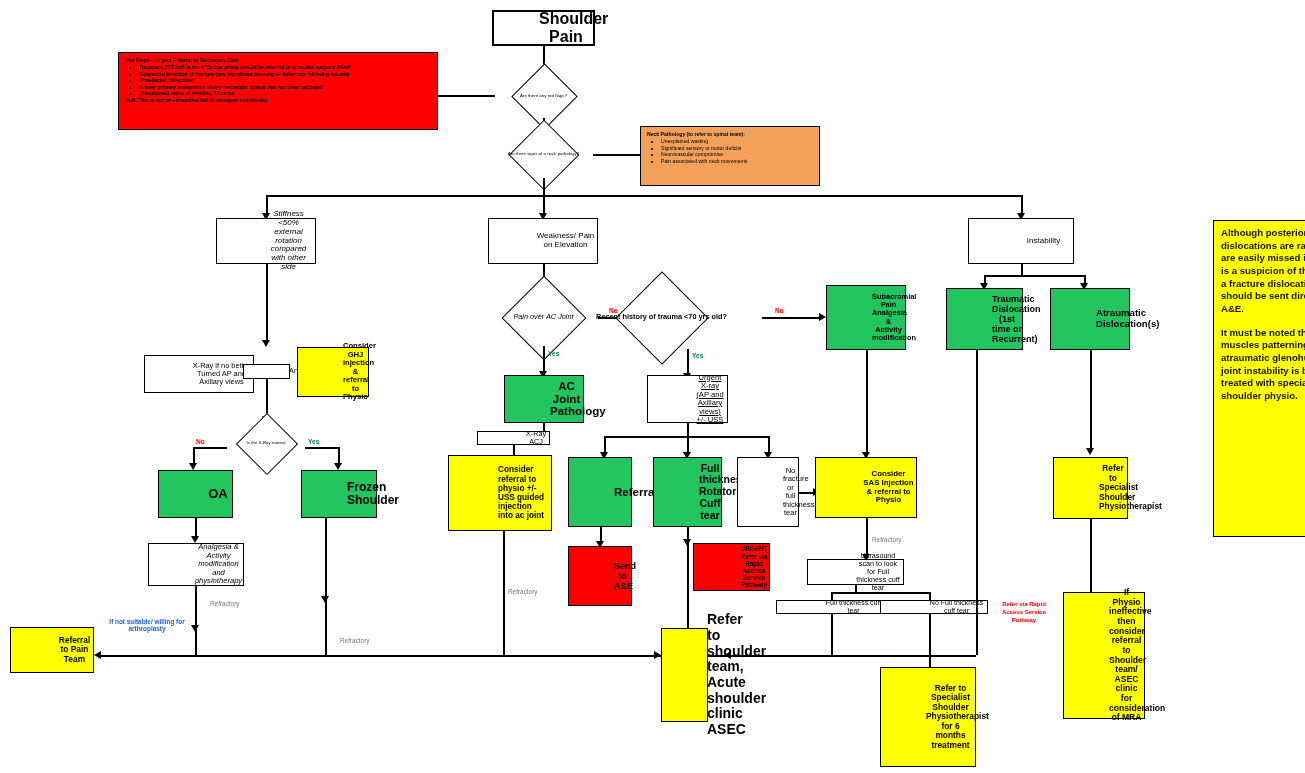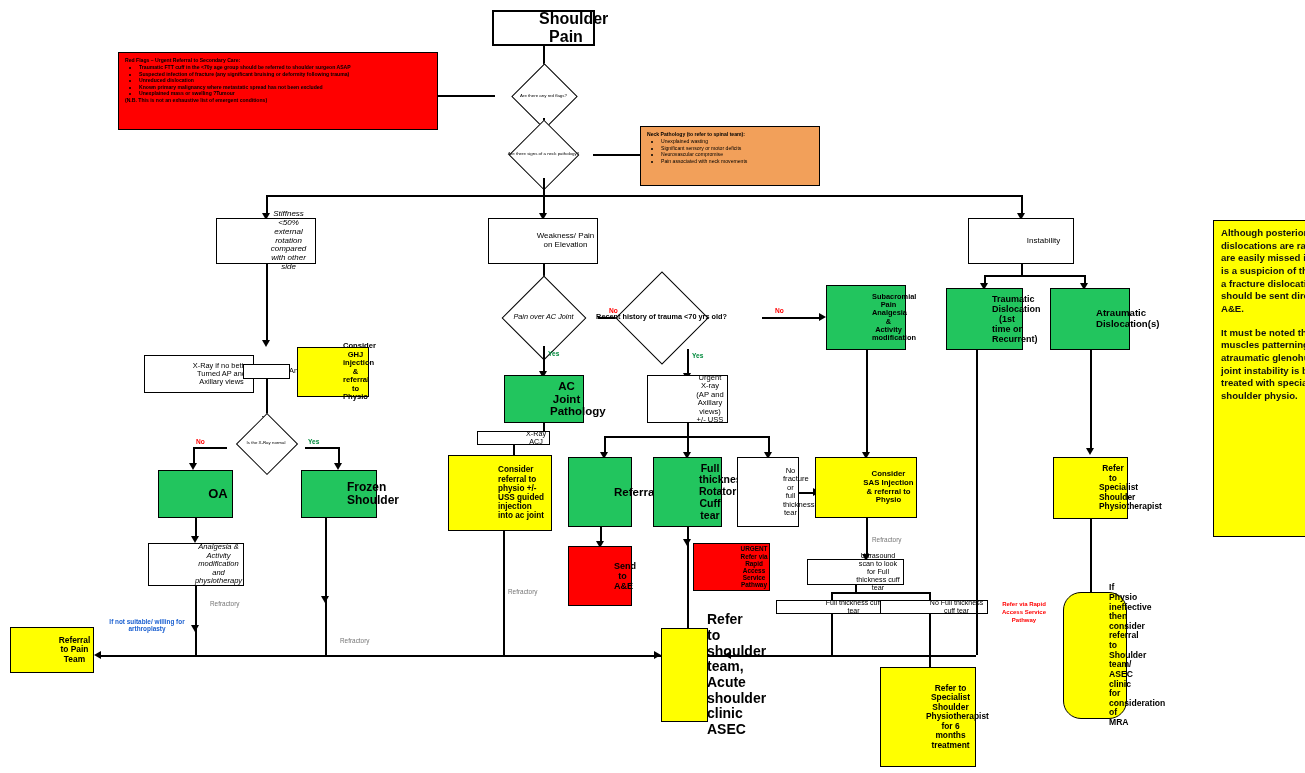--- a/index.html
+++ b/index.html
@@ -208,21 +208,21 @@
   </div>
 
   <div class="ln h" style="left:762px;top:317px;width:59px;"></div>
   <div class="arrow ar" style="left:819px;top:313px;"></div>
   <div class="lbl redtext" style="left:775px;top:307px;font-size:6.6px;font-weight:bold;">No</div>
 
   <div class="lbl greentext" style="left:692px;top:352px;font-size:6.6px;font-weight:bold;">Yes</div>
   <div class="ln v" style="left:687px;top:349px;height:26px;"></div>
   <div class="arrow ad" style="left:683px;top:373px;"></div>
 
-  <div class="node plain" style="left:647px;top:375px;width:81px;height:48px;font-size:7.6px;">
+  <div class="node plain" style="left:647px;top:375px;width:81px;height:48px;font-size:7.6px;text-decoration:underline;">
     <span>Urgent X-ray (AP and Axillary views) +/- USS</span>
   </div>
 
   <div class="ln v" style="left:687px;top:423px;height:14px;"></div>
   <div class="ln h" style="left:604px;top:436px;width:166px;"></div>
   <div class="ln v" style="left:604px;top:436px;height:18px;"></div>
   <div class="arrow ad" style="left:600px;top:452px;"></div>
   <div class="ln v" style="left:687px;top:436px;height:18px;"></div>
   <div class="arrow ad" style="left:683px;top:452px;"></div>
   <div class="ln v" style="left:768px;top:436px;height:18px;"></div>
@@ -311,17 +311,17 @@
   <div class="ln v" style="left:976px;top:350px;height:305px;"></div>
   <div class="lbl redtext" style="left:992px;top:600px;width:64px;font-size:6px;font-weight:bold;white-space:normal;text-align:center;line-height:1.35;">Refer via Rapid Access Service Pathway</div>
 
   <div class="ln v" style="left:1090px;top:350px;height:100px;"></div>
   <div class="arrow ad" style="left:1086px;top:448px;"></div>
   <div class="node yellow" style="left:1053px;top:457px;width:75px;height:62px;font-size:8.4px;">
     <span>Refer to Specialist Shoulder Physiotherapist</span>
   </div>
   <div class="ln v" style="left:1090px;top:519px;height:78px;"></div>
   <div class="arrow ad" style="left:1086px;top:595px;"></div>
-  <div class="node yellow" style="left:1063px;top:592px;width:64px;height:127px;font-size:8.6px;text-align:left;border-radius:18px;">
+  <div class="node yellow" style="left:1063px;top:592px;width:82px;height:127px;font-size:8.6px;text-align:center;">
     <span style="padding:3px 5px;">If Physio ineffective then consider referral to Shoulder team/ ASEC clinic for consideration of MRA</span>
   </div>
 
 </div>
 
 </body></html>

